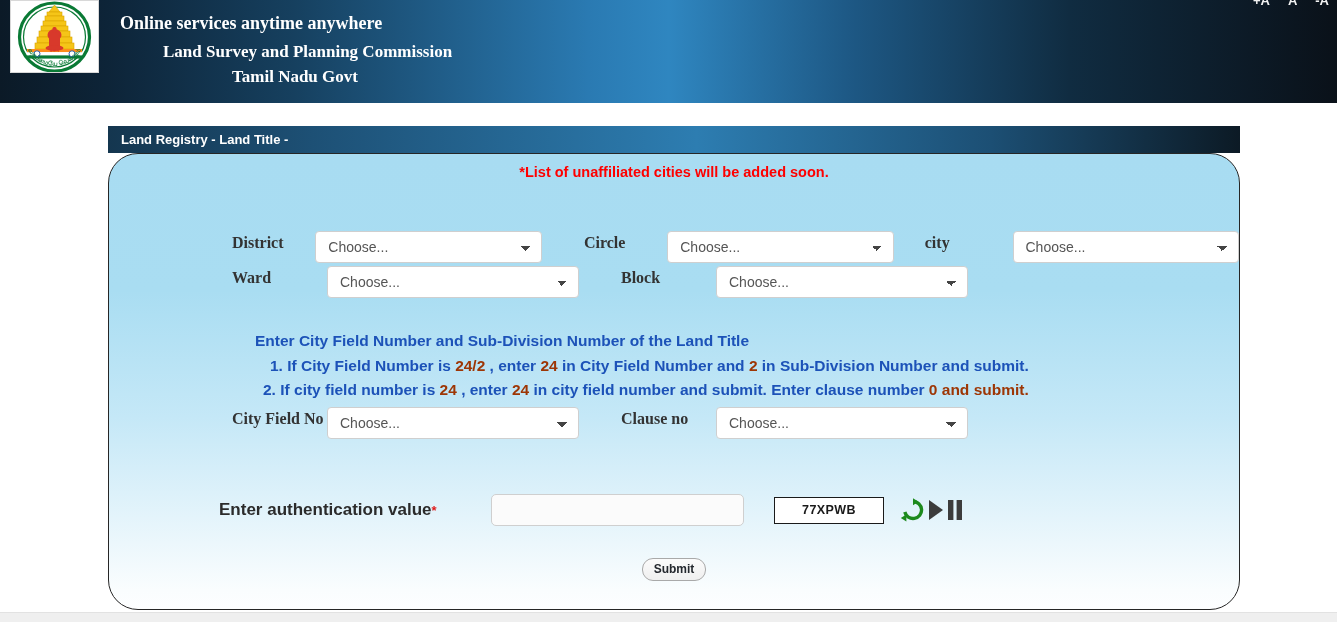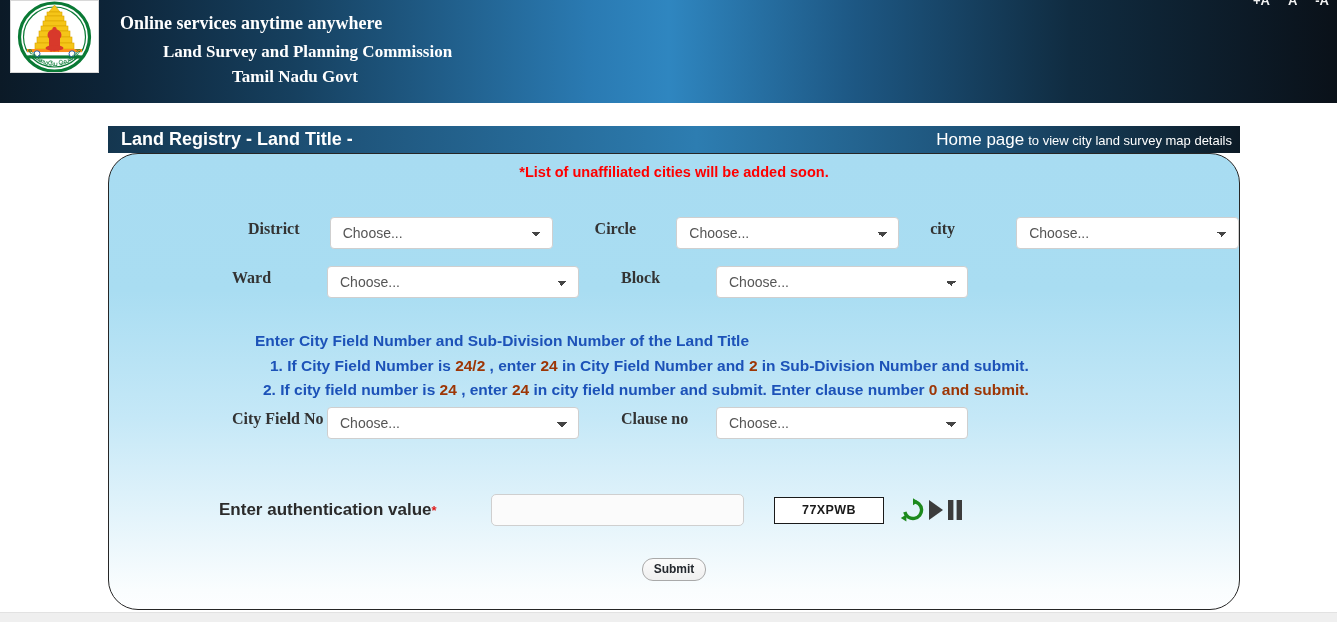--- a/index.html
+++ b/index.html
@@ -67,21 +67,21 @@
   #registry-bar {
     position: absolute; left: 108px; top: 23px;
     width: 1132px; height: 27px;
     background: linear-gradient(90deg,
         #14364f 0%, #1d5075 18%, #2d7db1 52%, #1c4f74 78%, #0c1a25 100%);
     color: #ffffff;
     display: flex; align-items: center; justify-content: space-between;
     padding: 0 8px 0 13px;
   }
   #registry-title {
-    font-size: 18px; font-weight: 700; letter-spacing: 0px;
+    font-size: 13px; font-weight: 700; letter-spacing: 0px;
     white-space: nowrap;
   }
   #home-link-wrap {
     display: flex; align-items: baseline; gap: 4px; white-space: nowrap;
   }
   #home-page-label { font-size: 17px; font-weight: 400; }
   #home-page-desc  { font-size: 13px; font-weight: 400; }
 
   
   #panel {
@@ -125,21 +125,21 @@
     background-size: 5px 5px, 5px 5px;
     background-repeat: no-repeat;
     -webkit-appearance: none; -moz-appearance: none; appearance: none;
     font-size: 14px; color: #555555;
     font-family: "Liberation Sans", sans-serif;
     padding: 0 30px 0 12px;
     outline: none;
   }
 
   
-  #row-district { top: 63px; padding-left: 16px; }
+  #row-district { top: 77px; }
   #row-ward     { top: 112px; }
   #row-cityfld  { top: 253px; }
 
   .col-a-label { width: 95px; margin-left: 123px; }
   .col-a-input { width: 252px; }
   .col-b-label { width: 95px; margin-left: 42px; }
   .col-b-input { width: 252px; }
   .col-c-label { width: 100px; margin-left: 31px; }
   .col-c-input { width: 252px; }
 
@@ -268,24 +268,20 @@
     <span class="font-ctl">+A</span>
     <span class="font-ctl">A</span>
     <span class="font-ctl">-A</span>
   </div>
 </div>
 
 <div id="page-body">
 
   <div id="registry-bar">
     <span id="registry-title">Land Registry - Land Title -</span>
-    <span id="home-link-wrap">
-      <span id="home-page-label">Home page</span>
-      <span id="home-page-desc">to view city land survey map details</span>
-    </span>
   </div>
 
   <div id="panel">
 
     <div id="notices">
       <div class="notice-line">*List of unaffiliated cities will be added soon.</div>
     </div>
 
     <div class="form-row" id="row-district">
       <span class="fld-label col-a-label">District</span>

